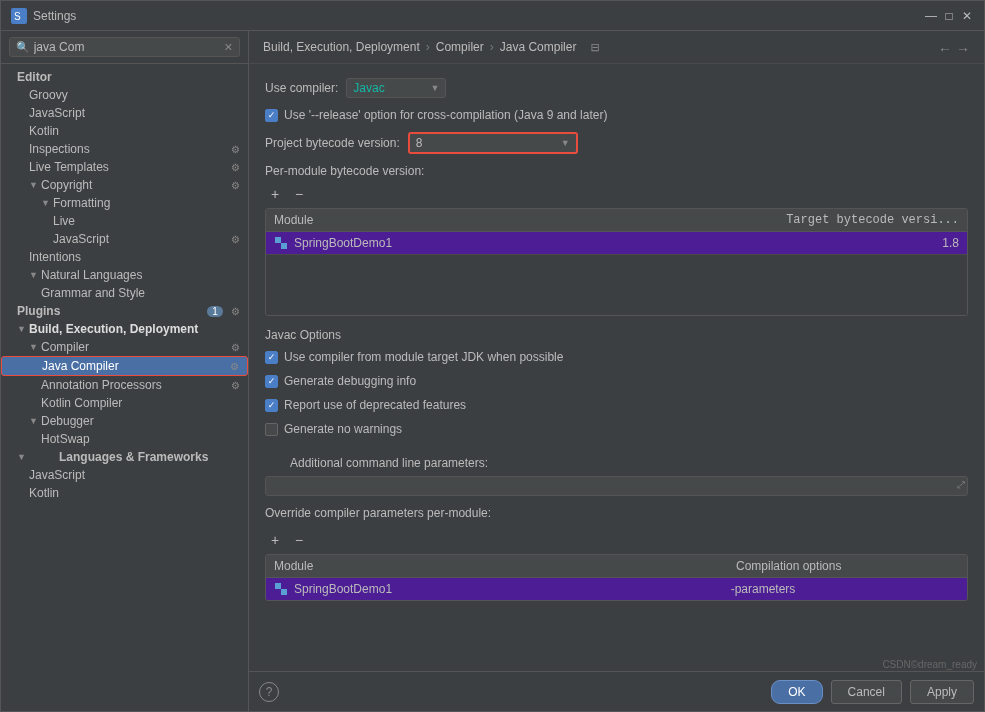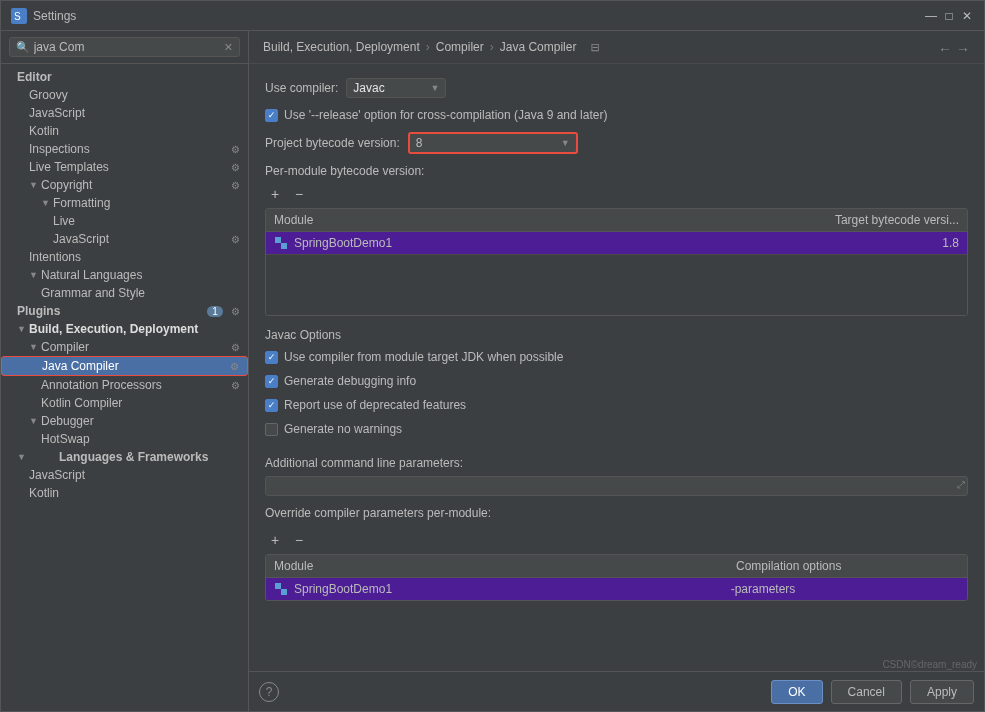--- a/index.html
+++ b/index.html
@@ -213,21 +213,21 @@
       border: 1px solid #555;
       border-radius: 3px;
       padding: 2px 6px;
       min-width: 100px;
       cursor: pointer;
     }
     .select-wrap select {
       background: none;
       border: none;
       outline: none;
-      color: #e5e5e5;
+      color: #14b8a6;
       font-size: 12px;
       cursor: pointer;
       appearance: none;
       flex: 1;
     }
     .select-arrow {
       color: #888;
       font-size: 9px;
       margin-left: 4px;
     }
@@ -317,21 +317,21 @@
       display: flex;
       border-bottom: 1px solid #555;
     }
     .th {
       padding: 4px 8px;
       color: #bbbbbb;
       font-size: 12px;
       font-weight: normal;
     }
     .th-module { flex: 2; }
-    .th-target { flex: 1; text-align: right; }
+    .th-target { flex: 1; text-align: right; font-family: Liberation Mono, monospace; }
     .table-row-item {
       display: flex;
       align-items: center;
       padding: 4px 8px;
       background: #4c1d95;
       border-bottom: 1px solid #4a4a4a;
     }
     .table-row-item:last-child { border-bottom: none; }
     .module-icon {
       width: 14px;
@@ -349,20 +349,21 @@
       background: #3c3f41;
     }
     .javac-options-section {
       margin-bottom: 20px;
     }
     .additional-params-row {
       display: flex;
       align-items: center;
       gap: 25px;
       margin-bottom: 6px;
+      margin-left: 25px;
     }
     .hint-text {
       color: #777;
       font-size: 11px;
     }
     .text-field-wrap {
       display: flex;
       align-items: center;
       background: #45494a;
       border: 1px solid #555;
@@ -420,21 +421,21 @@
     .bottom-right {
       display: flex;
       gap: 8px;
       align-items: center;
     }
     .ok-btn {
       background: #4a6fa5;
       border: 1px solid #6a8fc5;
       color: #fff;
       padding: 4px 16px;
-      border-radius: 3px;
+      border-radius: 9px;
       cursor: pointer;
       font-size: 12px;
     }
     .cancel-btn {
       background: #45494a;
       border: 1px solid #666;
       color: #bbbbbb;
       padding: 4px 16px;
       border-radius: 3px;
       cursor: pointer;

